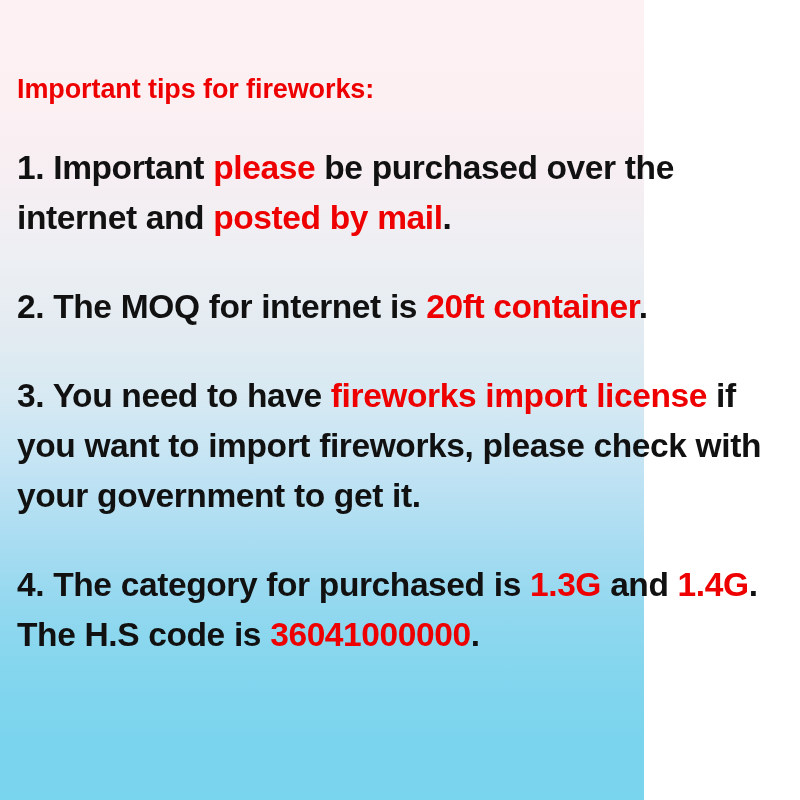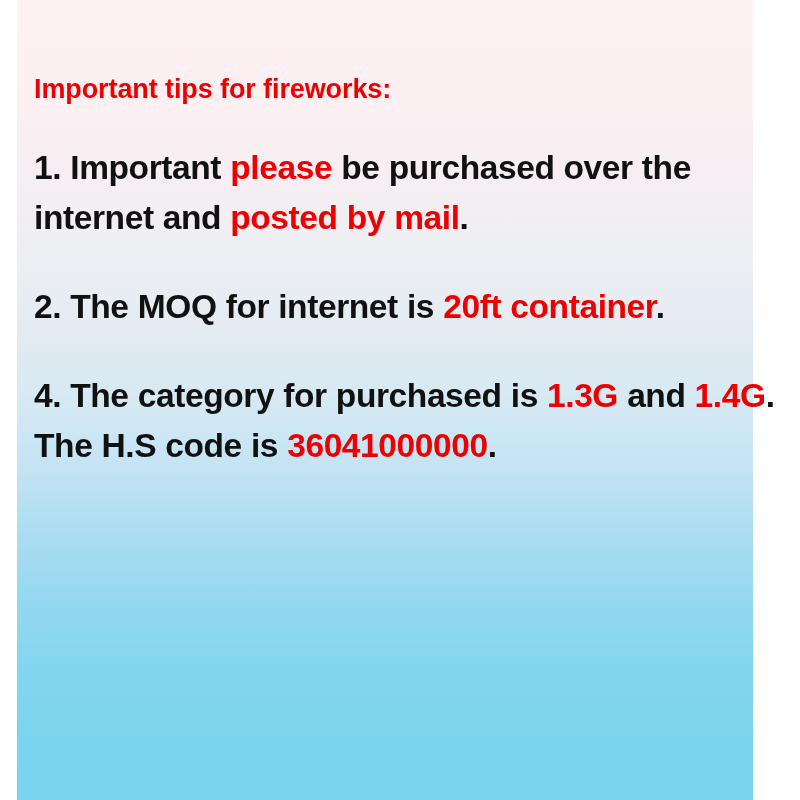--- a/index.html
+++ b/index.html
@@ -7,38 +7,37 @@
     padding: 0;
   }
   body {
     width: 800px;
     height: 800px;
     overflow: hidden;
     font-family: "Liberation Sans", sans-serif;
   }
   #poster {
     position: relative;
-    width: 736px;
+    width: 644px;
     height: 800px;
     box-sizing: border-box;
     background: linear-gradient(to bottom,
         #fdf1f3 0%,
         #fcf0f2 12%,
         #f6eef2 22%,
         #eceff3 33%,
         #e2ebf1 42%,
         #d6e9f3 50%,
         #c4e4f4 58%,
         #a8dcf1 68%,
         #92d8ef 76%,
         #83d6ee 84%,
         #7bd4ed 92%,
         #79d4ed 100%);
     padding: 0;
-    margin-left: 17px;
   }
   #content {
     position: absolute;
     left: 17px;
     top: 0;
     width: 766px;
   }
   .title {
     color: #ee0000;
     font-size: 27px;
@@ -71,17 +70,18 @@
 
 <div id="poster">
   <div id="content">
 
     <p class="title">Important tips for fireworks:</p>
 
     <p class="para p1"><span>1.</span><span> Important </span><span class="hl">please</span><span> be purchased over the internet and </span><span class="hl">posted by mail</span><span>.</span></p>
 
     <p class="para p2"><span>2.</span><span> The MOQ for internet is </span><span class="hl">20ft container</span><span>.</span></p>
 
+    <p class="para p3"><span>3.</span><span> You need to have </span><span class="hl">fireworks import license</span><span> if you want to import fireworks, please check with your government to get it.</span></p>
 
     <p class="para p4"><span>4.</span><span> The category for purchased is </span><span class="hl">1.3G</span><span> and </span><span class="hl">1.4G</span><span>. The H.S code is </span><span class="hl">36041000000</span><span>.</span></p>
 
   </div>
 </div>
 
 </body></html>

